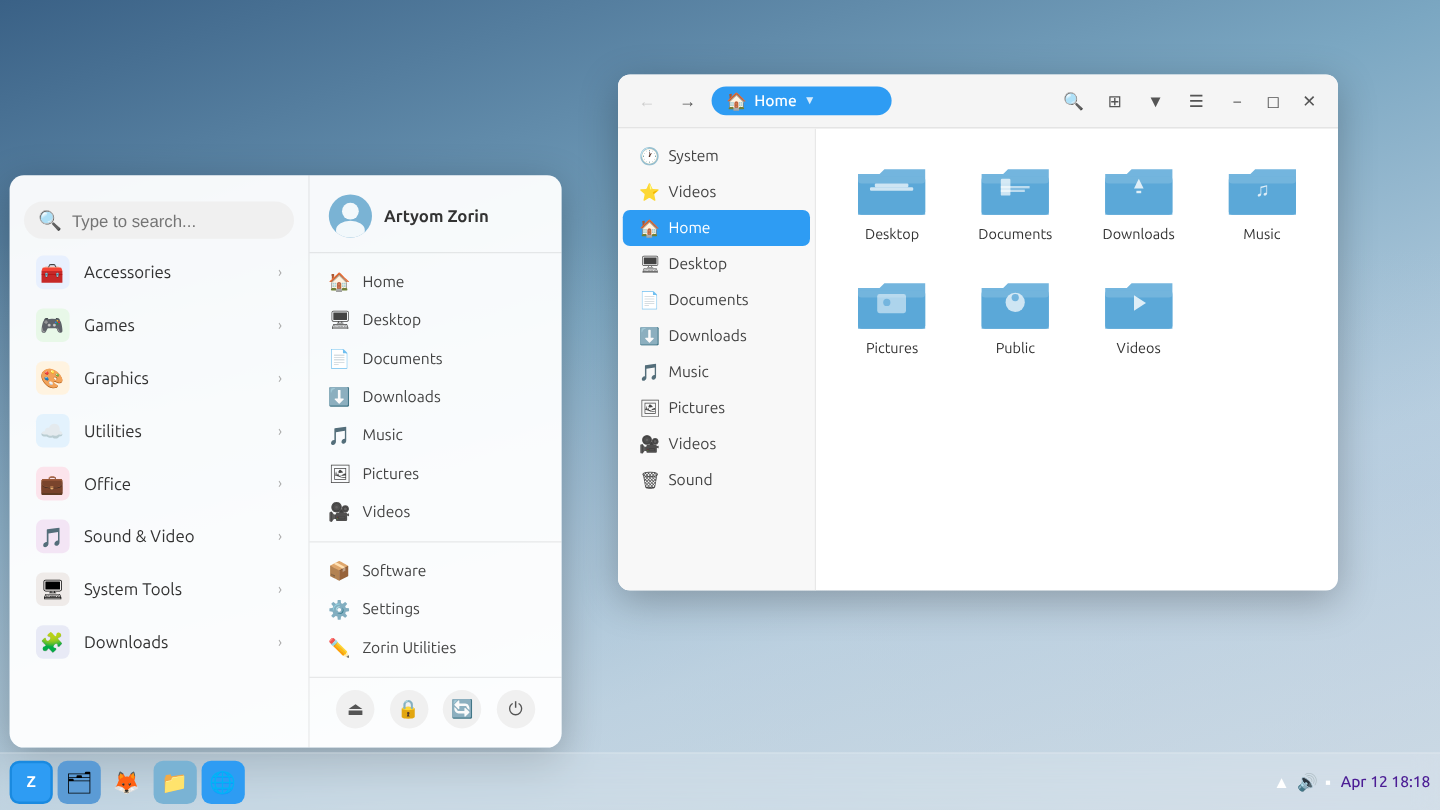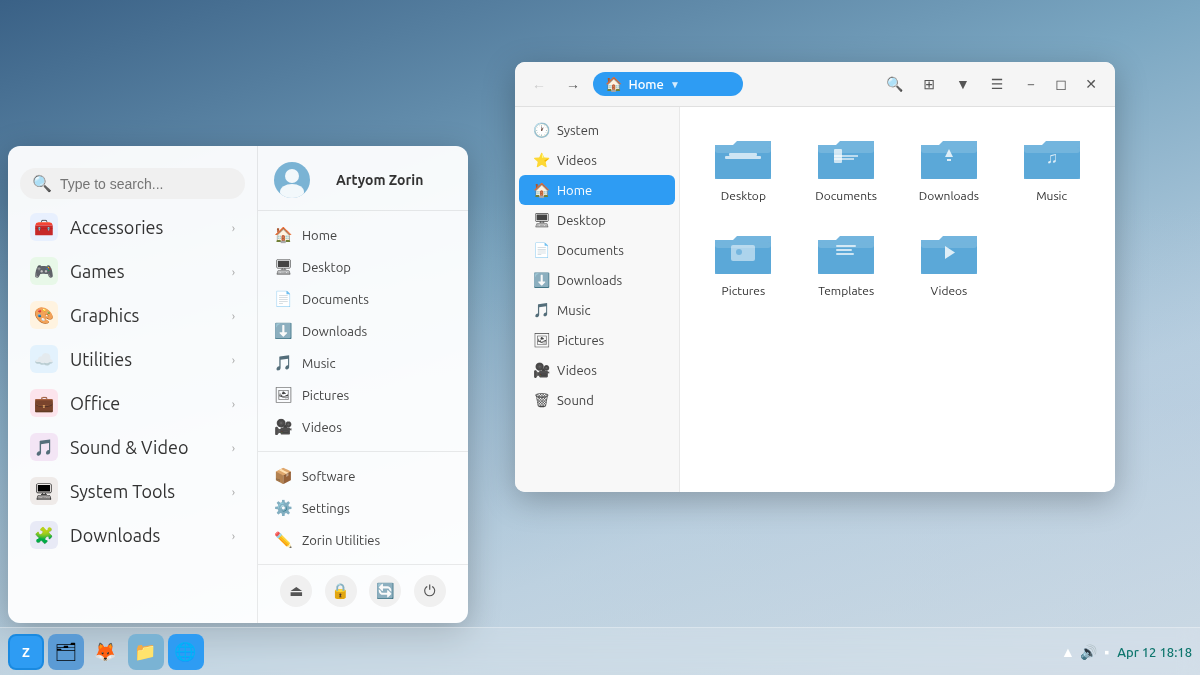--- a/index.html
+++ b/index.html
@@ -58,21 +58,21 @@
       gap: 8px;
       color: white;
       font-size: 13px;
     }
     .taskbar-right .sys-icons {
       display: flex;
       align-items: center;
       gap: 6px;
     }
     .taskbar-datetime {
-      color: #0f766e;
+      color: #4c1d95;
       font-size: 13px;
       font-weight: 500;
     }
 
     
     .app-menu {
       position: absolute;
       left: 8px;
       bottom: 52px;
       width: 460px;
@@ -103,21 +103,21 @@
       width: 28px;
       height: 28px;
       border-radius: 6px;
       display: flex;
       align-items: center;
       justify-content: center;
       font-size: 16px;
       flex-shrink: 0;
     }
     .app-category .cat-label {
-      font-size: 18px;
+      font-size: 14px;
       color: #333;
       flex: 1;
     }
     .app-category .cat-arrow {
       color: #aaa;
       font-size: 12px;
     }
 
     .search-bar {
       padding: 10px 12px 6px;
@@ -140,21 +140,21 @@
     }
 
     
     .app-menu-right {
       width: 210px;
       padding: 16px 0 12px;
     }
     .user-section {
       display: flex;
       align-items: center;
-      gap: 26px;
+      gap: 10px;
       padding: 0 16px 12px;
       border-bottom: 1px solid rgba(0,0,0,0.08);
       margin-bottom: 8px;
     }
     .user-avatar {
       width: 36px;
       height: 36px;
       border-radius: 50%;
       background: #7ab3d4;
       display: flex;
@@ -531,27 +531,26 @@
         <div class="fm-folder">
     <div class="folder-icon">
       
     <svg class="folder-svg" viewBox="0 0 64 54" xmlns="http://www.w3.org/2000/svg">
 
       <path d="M4,14 L22,14 L26,10 L60,10 L60,48 L4,48 Z" fill="#5ba8d8" opacity="0.85" rx="3"></path>
 
       <rect x="4" y="16" width="56" height="32" rx="3" fill="#5ba8d8"></rect>
 
       <rect x="4" y="16" width="56" height="6" rx="3" fill="white" opacity="0.15"></rect>
-      <rect x="22" y="19" width="20" height="2" fill="white" opacity="0.7" rx="1"></rect>
-              <rect x="22" y="23" width="16" height="2" fill="white" opacity="0.7" rx="1"></rect>
-              <rect x="22" y="27" width="18" height="2" fill="white" opacity="0.7" rx="1"></rect>
+      <circle cx="32" cy="26" r="8" fill="white" opacity="0.7"></circle>
+              <circle cx="32" cy="22" r="3" fill="#5ba8d8" opacity="0.8"></circle>
     </svg>
   
     </div>
-    <span class="folder-label">Templates</span>
+    <span class="folder-label">Public</span>
   </div>
         <div class="fm-folder">
     <div class="folder-icon">
       
     <svg class="folder-svg" viewBox="0 0 64 54" xmlns="http://www.w3.org/2000/svg">
 
       <path d="M4,14 L22,14 L26,10 L60,10 L60,48 L4,48 Z" fill="#5ba8d8" opacity="0.85" rx="3"></path>
 
       <rect x="4" y="16" width="56" height="32" rx="3" fill="#5ba8d8"></rect>
 

